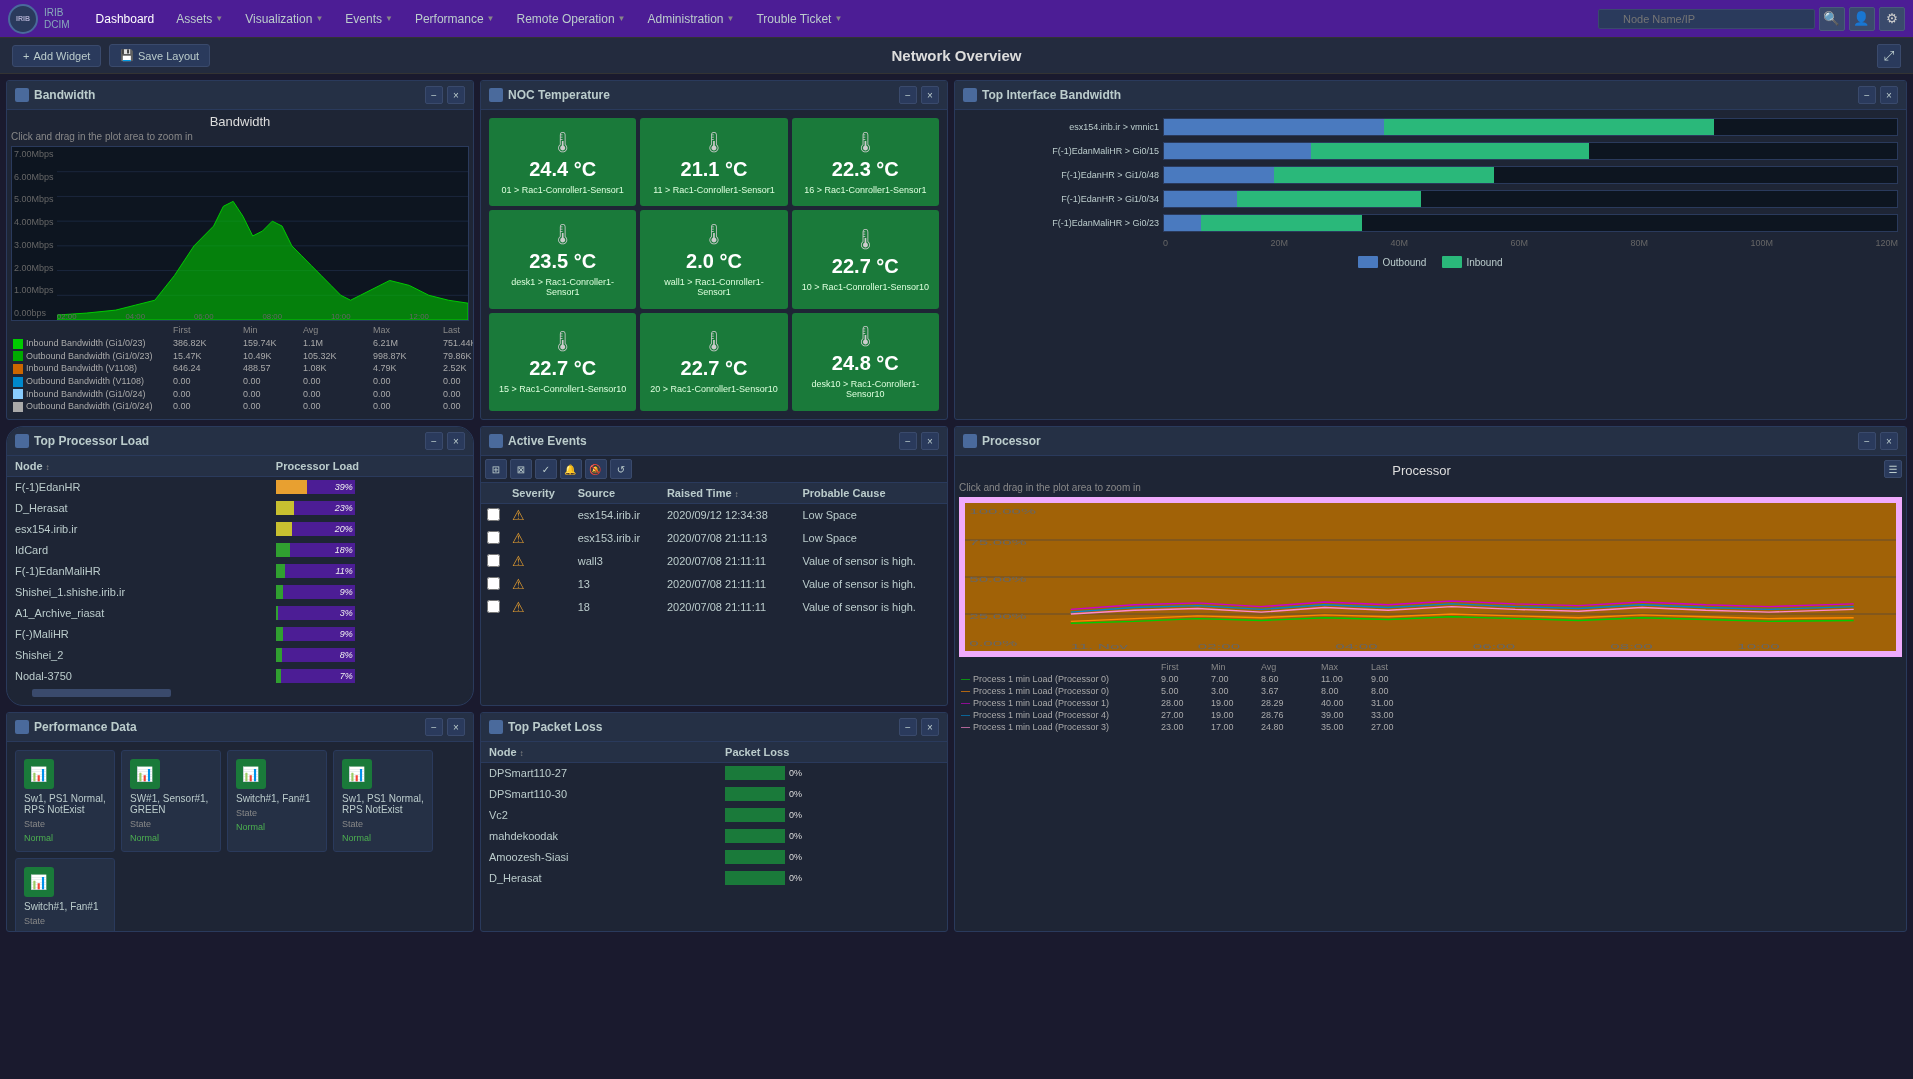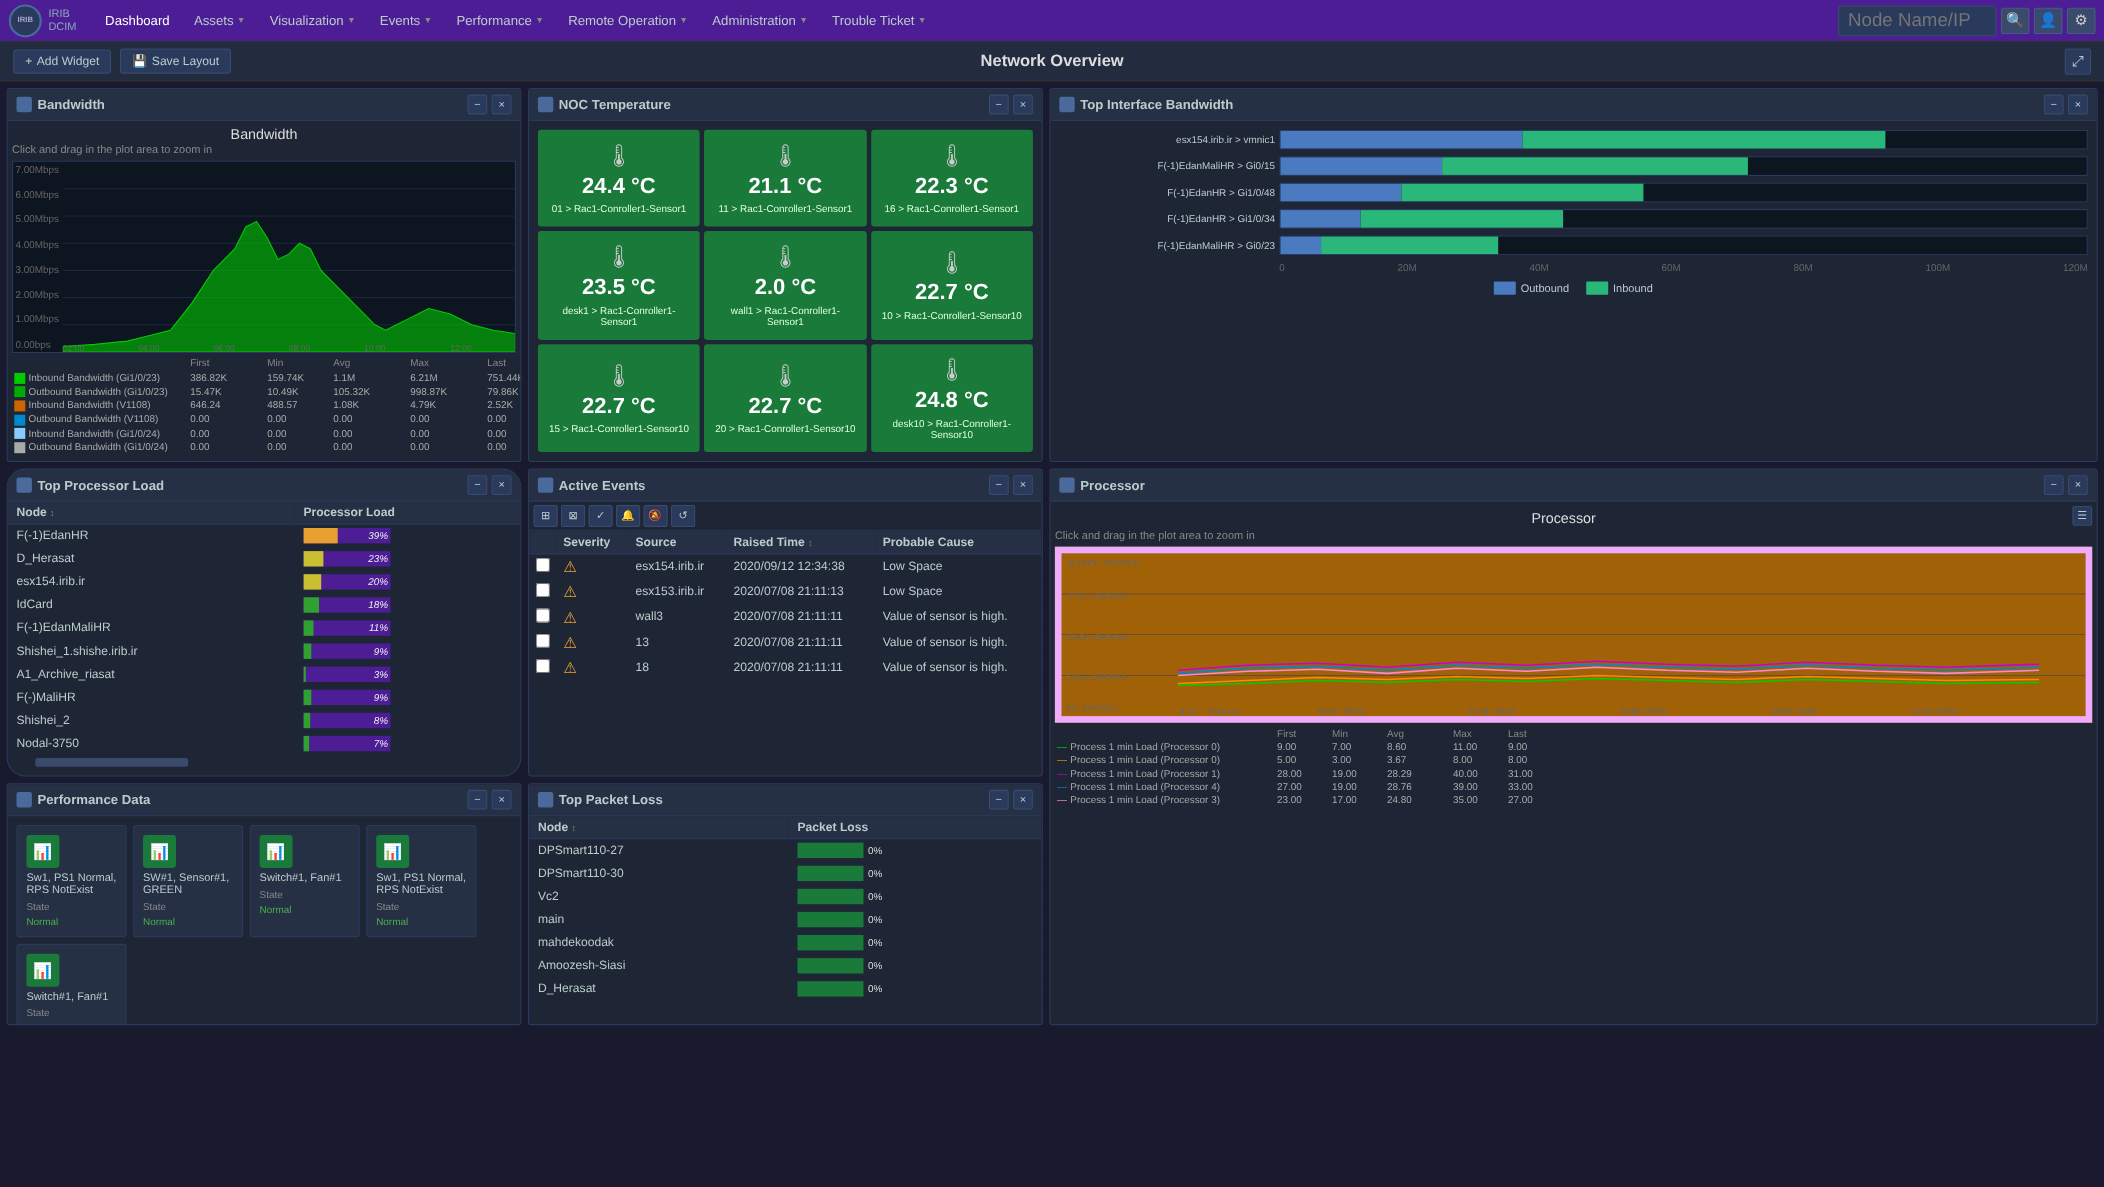--- a/index.html
+++ b/index.html
@@ -16,21 +16,21 @@
       position: relative;
     }
     .logo-area { display: flex; align-items: center; gap: 6px; margin-right: 16px; }
     .logo-circle { width: 30px; height: 30px; border-radius: 50%; background: #2a3a5c; border: 2px solid #4a6a9c; display: flex; align-items: center; justify-content: center; font-size: 7px; color: #aac; font-weight: bold; }
     .logo-text { color: #8ab; font-size: 10px; line-height: 1.2; }
     .nav-items { display: flex; align-items: flex-end; gap: 2px; flex: 1; }
     .nav-item { color: #bcc; padding: 4px 10px; font-size: 12px; cursor: pointer; display: flex; align-items: center; gap: 3px; border-radius: 3px; }
     .nav-item.active { color: #fff; }
     .nav-arrow { font-size: 8px; color: #888; }
     .search-area { display: flex; align-items: center; gap: 4px; }
-    .search-input { background: #2a3a5c; border: 1px solid #3a4a6c; color: #ccc; padding: 3px 8px; width: 144px; border-radius: 2px; font-size: 17px; }
+    .search-input { background: #2a3a5c; border: 1px solid #3a4a6c; color: #ccc; padding: 3px 24px; width: 217px; border-radius: 2px; font-size: 11px; }
     .search-btn { background: #3a4a6c; border: 1px solid #4a5a7c; color: #ccc; width: 26px; height: 24px; cursor: pointer; display: flex; align-items: center; justify-content: center; border-radius: 2px; }
 
     
     .toolbar {
       background: #232b3e;
       height: 36px;
       display: flex;
       align-items: center;
       padding: 0 12px;
       border-bottom: 1px solid #333;
@@ -850,53 +850,44 @@
           <tr class="table-row">
             <td>Vc2</td>
             <td>
               <div class="pkt-cell">
                 <div class="pkt-bar" style="width:60px;"></div>
                 <span class="pkt-value">0%</span>
               </div>
             </td>
           </tr>
           <tr class="table-row">
-            <td>main</td>
+            <td>mahdekoodak</td>
             <td>
               <div class="pkt-cell">
                 <div class="pkt-bar" style="width:60px;"></div>
                 <span class="pkt-value">0%</span>
               </div>
             </td>
           </tr>
           <tr class="table-row">
-            <td>mahdekoodak</td>
+            <td>Amoozesh-Siasi</td>
             <td>
               <div class="pkt-cell">
                 <div class="pkt-bar" style="width:60px;"></div>
                 <span class="pkt-value">0%</span>
               </div>
             </td>
           </tr>
           <tr class="table-row">
-            <td>Amoozesh-Siasi</td>
+            <td>D_Herasat</td>
             <td>
               <div class="pkt-cell">
                 <div class="pkt-bar" style="width:60px;"></div>
                 <span class="pkt-value">0%</span>
               </div>
             </td>
           </tr>
-          <tr class="table-row">
-            <td>D_Herasat</td>
-            <td>
-              <div class="pkt-cell">
-                <div class="pkt-bar" style="width:60px;"></div>
-                <span class="pkt-value">0%</span>
-              </div>
-            </td>
-          </tr>
         </tbody>
       </table>
     </div>
   </div>
 
 </div>
 
 </body></html>

